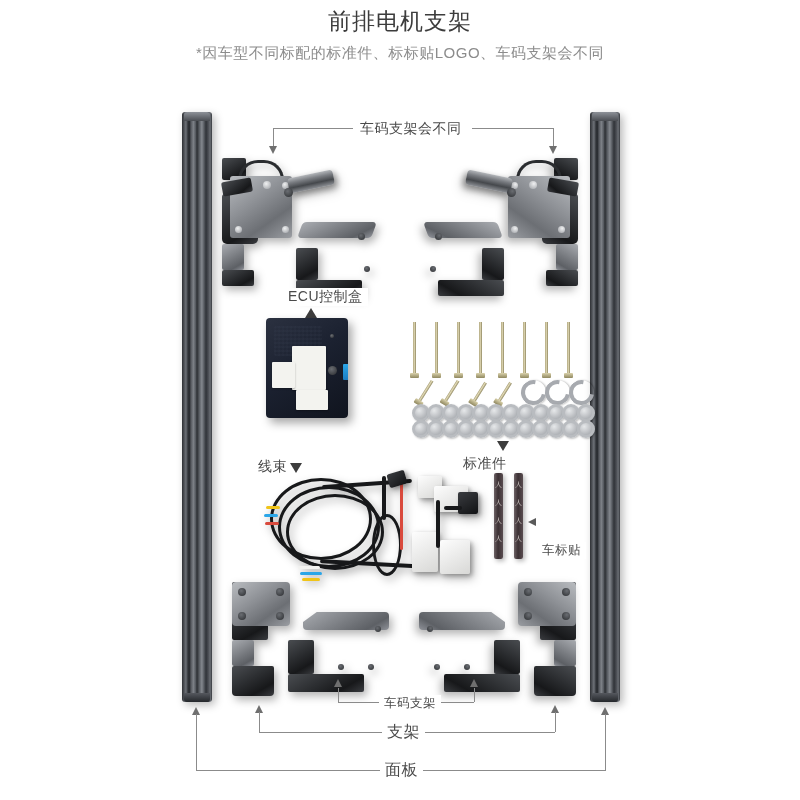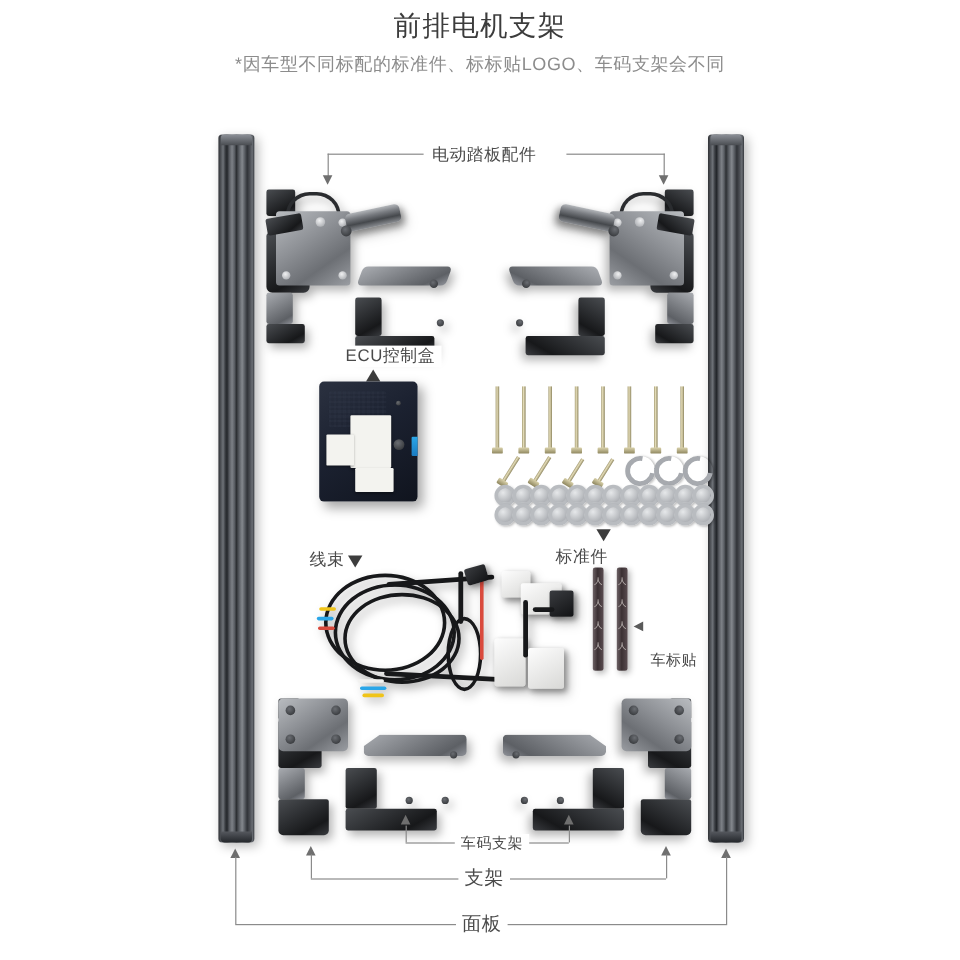--- a/index.html
+++ b/index.html
@@ -171,21 +171,21 @@
 
   <div class="rail" style="left:182px;top:112px;height:590px;"></div>
   <div class="rail" style="left:590px;top:112px;height:590px;"></div>
 
   <div class="hl" style="left:273px;top:128px;width:80px;"></div>
   <div class="hl" style="left:472px;top:128px;width:82px;"></div>
   <div class="vl" style="left:273px;top:128px;height:20px;"></div>
   <div class="vl" style="left:553px;top:128px;height:20px;"></div>
   <div class="arrow-d" style="left:269px;top:146px;"></div>
   <div class="arrow-d" style="left:549px;top:146px;"></div>
-  <div class="ann" style="left:355px;top:120px;">电动踏板配件</div>
+  <div class="ann" style="left:355px;top:120px;">车码支架会不同</div>
 
   <div class="part shadow" style="left:222px;top:158px;width:120px;height:128px;">
 
     <div style="position:absolute;left:16px;top:2px;width:40px;height:18px;border:3px solid #2a2c2f;border-bottom:none;border-radius:20px 20px 0 0;"></div>
 
     <div class="metalplate" style="position:absolute;left:8px;top:18px;width:62px;height:62px;"></div>
     <div class="hole" style="left:14px;top:24px;width:7px;height:7px;"></div>
     <div class="hole" style="left:41px;top:23px;width:8px;height:8px;"></div>
     <div class="hole" style="left:60px;top:24px;width:7px;height:7px;"></div>
     <div class="hole" style="left:13px;top:68px;width:7px;height:7px;"></div>

